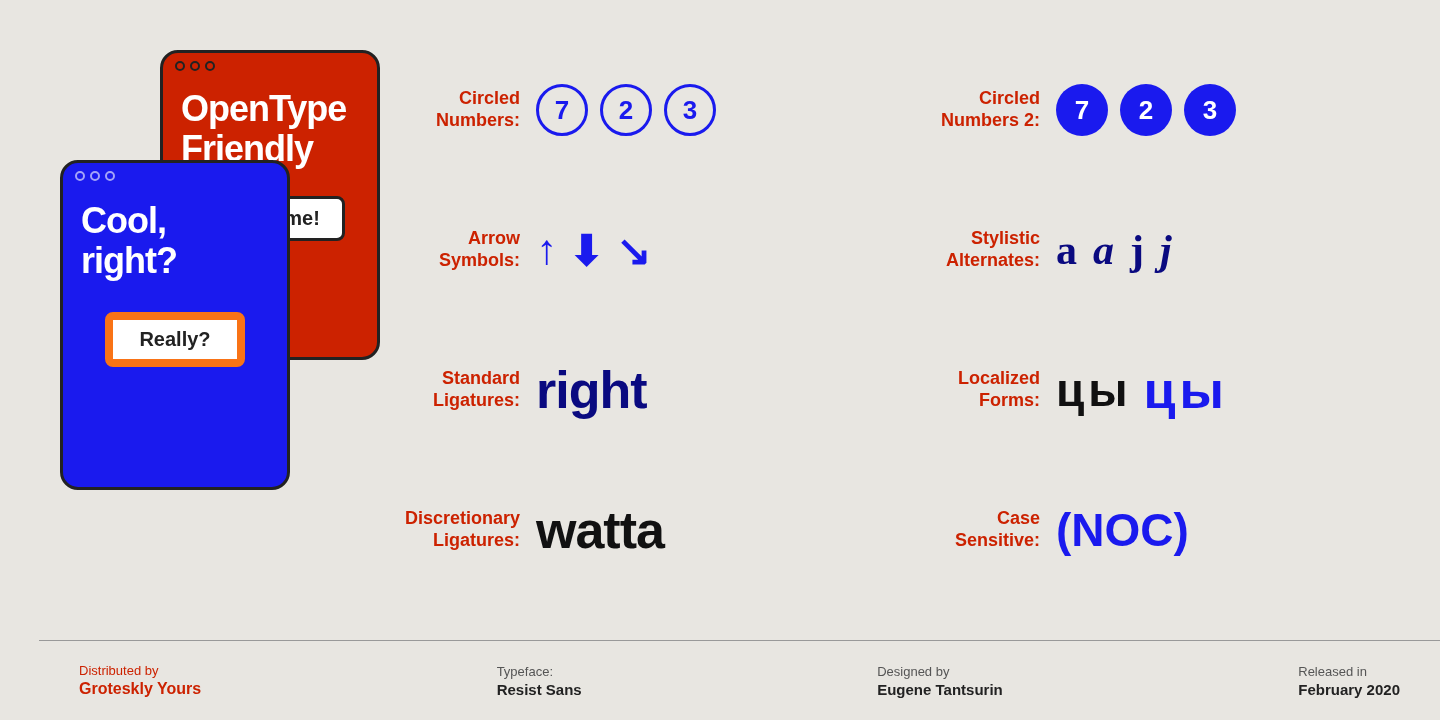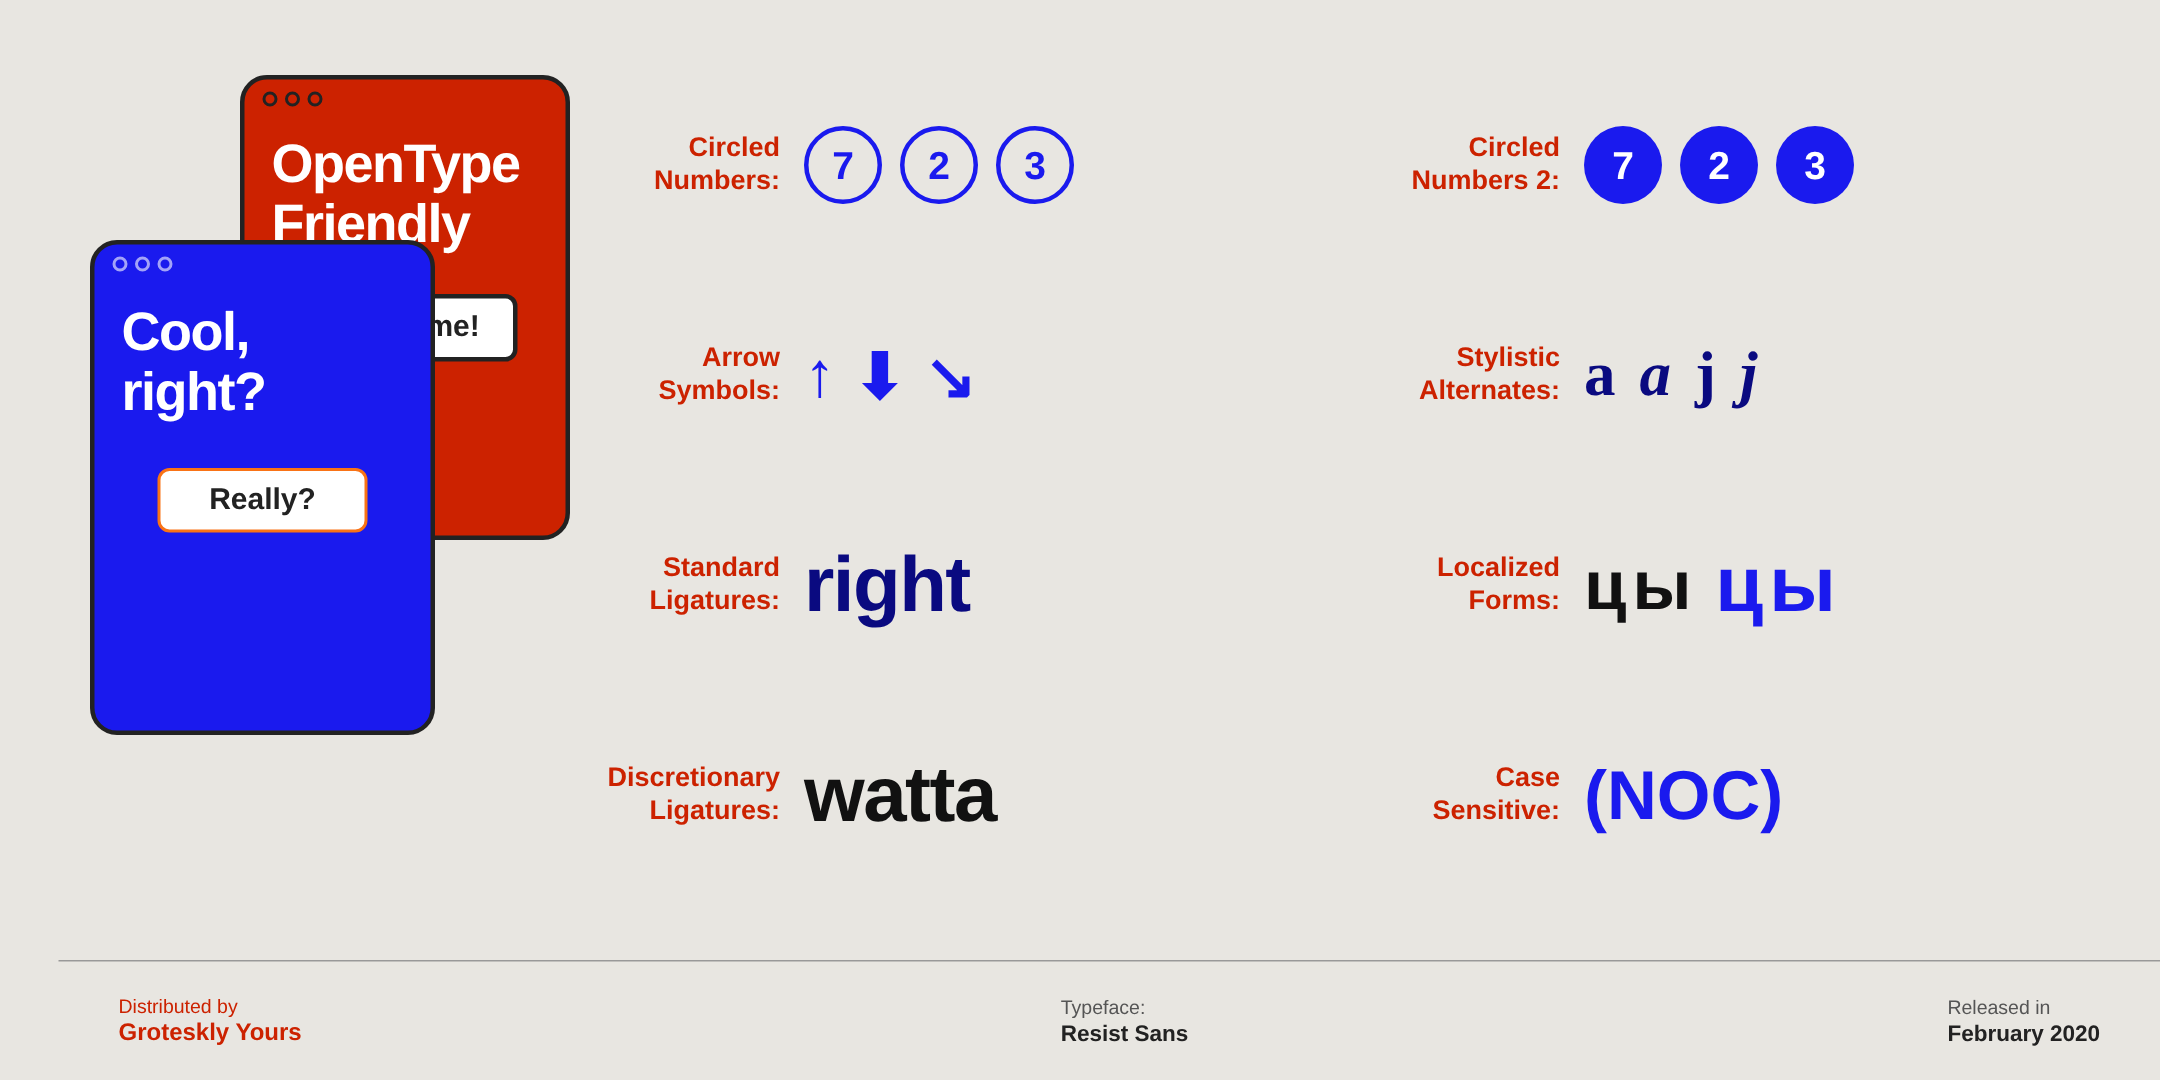--- a/index.html
+++ b/index.html
@@ -100,21 +100,21 @@
       font-size: 36px;
       line-height: 1.1;
       letter-spacing: -1px;
     }
 
     .phone-front .phone-button {
       margin: 20px auto;
       display: block;
       background: white;
       border-radius: 8px;
-      border: 2px solid #f97316;
+      border: 8px solid #f97316;
       padding: 8px 18px;
       font-weight: 900;
       font-size: 20px;
       color: #222;
       text-align: center;
       width: 140px;
     }
 
     
     .features-grid {
@@ -399,18 +399,22 @@
   <div class="footer-distributed">
     <span class="footer-dist-label">Distributed by</span>
     <span class="footer-dist-value">Groteskly Yours</span>
   </div>
 
   <div class="footer-section">
     <span class="footer-label">Typeface:</span>
     <span class="footer-value">Resist Sans</span>
   </div>
 
+  <div class="footer-section">
+    <span class="footer-label">Designed by</span>
+    <span class="footer-value">Eugene Tantsurin</span>
+  </div>
 
   <div class="footer-section">
     <span class="footer-label">Released in</span>
     <span class="footer-value">February 2020</span>
   </div>
 </div>
 
 </body></html>

